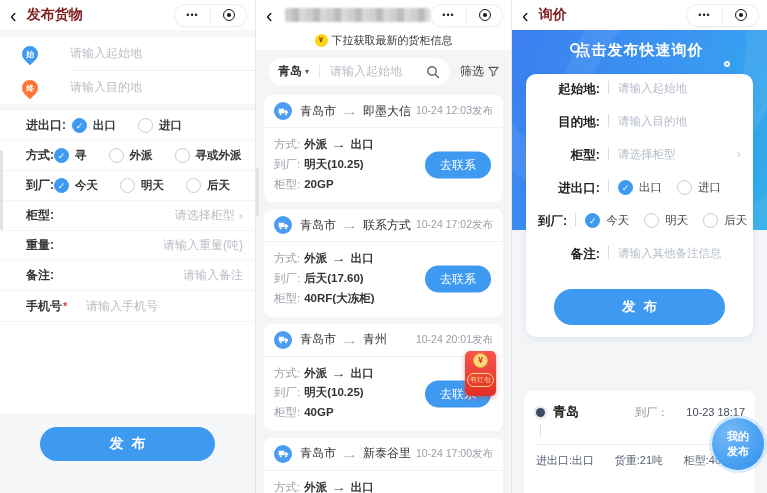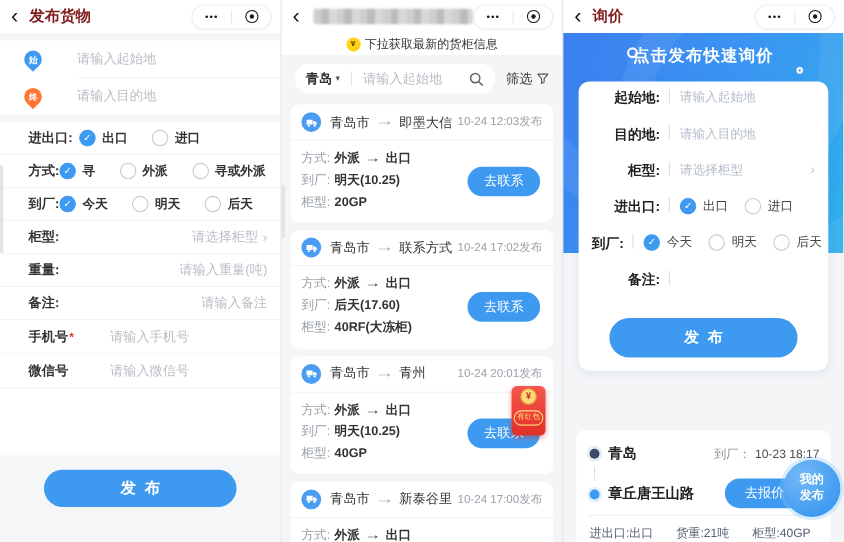--- a/index.html
+++ b/index.html
@@ -38,21 +38,21 @@
   .frow{height:30px;display:flex;align-items:center;padding:0 12px 0 26px;border-bottom:1px solid #f4f4f4;background:#fff}
   .flabel{font-size:12px;font-weight:700;color:#333;width:46px;white-space:nowrap}
   .radios{display:flex;align-items:center}
   .radios .radio{margin-right:22px}
   .fright{margin-left:auto;color:#b9bdc4;font-size:12px;display:flex;align-items:center}
   .chev{color:#c8c8c8;margin-left:4px;font-size:13px;line-height:1}
   .section{height:24px;background:#f5f6f7;display:flex;align-items:center;padding-left:26px;font-size:12px;font-weight:700;color:#333}
   .crow{height:31px;display:flex;align-items:center;padding:0 12px 0 26px;border-bottom:1px solid #f4f4f4;background:#fff}
   .clab{font-size:12px;font-weight:700;color:#333;width:60px;white-space:nowrap}
   .req{color:#e23b30;font-size:11px;margin-left:1px}
-  .cph{color:#b9bdc4;font-size:12px;margin-left:14px}
+  .cph{color:#b9bdc4;font-size:12px;}
   .p1-footer{position:absolute;left:0;right:0;top:414px;bottom:0;background:#f5f6f7}
   .pub-btn{position:absolute;left:40px;right:40px;top:13px;height:34px;border-radius:17px;background:#3e9af0;color:#fff;
     font-size:14px;font-weight:700;display:flex;align-items:center;justify-content:center;letter-spacing:8px;padding-left:8px;border:none;cursor:pointer}
   .scroll-hint{position:absolute;left:0;width:3px;border-radius:2px;background:#e3e3e3;z-index:9}
 
   
   .p2{background:#f4f5f6}
   .notice{height:20px;background:#fff;display:flex;align-items:center;justify-content:center;font-size:11px;color:#333}
   .notice-ico{width:13px;height:13px;border-radius:50%;background:#ffd215;color:#6b5200;font-size:8px;font-weight:700;display:flex;align-items:center;justify-content:center;margin-right:4px;line-height:1}
   .search-wrap{display:flex;align-items:center;padding:8px 12px 10px}
@@ -97,21 +97,21 @@
   .iq-row .radio{margin-right:15px}
   .iq-row .rlabel{font-weight:400;color:#444;font-size:11.5px}
   .iq-btn{margin:10px 16px 0;height:36px;border-radius:18px;background:#3e9af0;color:#fff;font-size:13.5px;font-weight:700;display:flex;align-items:center;justify-content:center;letter-spacing:8px;padding-left:8px;border:none;cursor:pointer;width:calc(100% - 32px)}
   .result-card{position:absolute;left:12px;right:12px;top:391px;height:120px;background:#fff;border-radius:8px;padding:9px 10px 0;z-index:2}
   .rrow{display:flex;align-items:center;height:24px;position:relative}
   .dot{width:9px;height:9px;border-radius:50%;margin:0 8px 0 2px;flex:0 0 9px}
   .dot.dark{background:#3b4a66;box-shadow:0 0 0 2.5px #e8ebf1}
   .dot.blue{background:#3e9af0;box-shadow:0 0 0 2.5px #e0f0fe}
   .r-place{font-size:13px;font-weight:700;color:#222;white-space:nowrap}
   .r-right{margin-left:auto;font-size:11px;color:#8a9098;white-space:nowrap}
-  .r-right b{color:#454b55;font-weight:400;margin-left:4px}
+  .r-right b{color:#454b55;font-weight:400;margin-left:18px}
   .connector{height:13px;border-left:1px dotted #c3c8cf;margin-left:6px}
   .quote-btn{position:absolute;right:14px;top:-2px;width:72px;height:27px;border-radius:14px;background:#3e9af0;color:#fff;font-size:12px;display:flex;align-items:center;justify-content:center;border:none;cursor:pointer}
   .r3{display:flex;align-items:center;height:31px;border-top:1px solid #f0f1f3;margin-top:7px;font-size:11px;color:#566070;justify-content:space-between;padding:0 8px 0 2px}
   .fab{position:absolute;right:3px;top:418px;width:52px;height:52px;border-radius:50%;
     background:radial-gradient(circle at 32% 28%,#74b9f8,#3e9af0 75%);color:#fff;display:flex;flex-direction:column;align-items:center;justify-content:center;
     font-size:11px;font-weight:700;line-height:1.35;z-index:8;box-shadow:0 0 0 3px rgba(140,200,250,.35);cursor:pointer}
 </style>
 </head>
 <body>
 
@@ -205,24 +205,20 @@
       <span class="flabel">重量:</span>
       <span class="fright">请输入重量(吨)</span>
     </div>
     <div class="frow">
       <span class="flabel">备注:</span>
       <span class="fright">请输入备注</span>
     </div>
     <div class="crow">
       <span class="clab"><span>手机号</span><span class="req">*</span></span>
       <span class="cph">请输入手机号</span>
-    </div>
-    <div class="crow">
-      <span class="clab">微信号</span>
-      <span class="cph">请输入微信号</span>
     </div>
     <div class="p1-footer">
       <button class="pub-btn">发布</button>
     </div>
     <div class="scroll-hint" style="top:150px;height:80px"></div>
   </div>
 
   <div class="panel p2">
     <div class="hdr">
       <span class="back">‹</span>
@@ -451,36 +447,32 @@
             <span class="rlabel">明天</span>
           </span>
         <span class="radio">
             <span class="rb"></span>
             <span class="rlabel">后天</span>
           </span>
       </div>
       <div class="iq-row">
         <span class="iq-label">备注:</span>
         <span class="iq-div"></span>
+        <span class="iq-ph">请输入其他备注信息</span>
       </div>
       <button class="iq-btn">发布</button>
     </div>
 
     <div class="result-card">
       <div class="rrow">
         <span class="dot dark"></span>
         <span class="r-place">青岛</span>
         <span class="r-right"><span>到厂：</span><b>10-23 18:17</b></span>
       </div>
       <div class="connector"></div>
-      <div class="rrow">
-        <span class="dot blue"></span>
-        <span class="r-place">章丘唐王山路</span>
-        <button class="quote-btn">去报价</button>
-      </div>
       <div class="r3">
         <span>进出口:出口</span>
         <span>货重:21吨</span>
         <span>柜型:40GP</span>
       </div>
     </div>
 
     <div class="fab">
       <span>我的</span>
       <span>发布</span>

